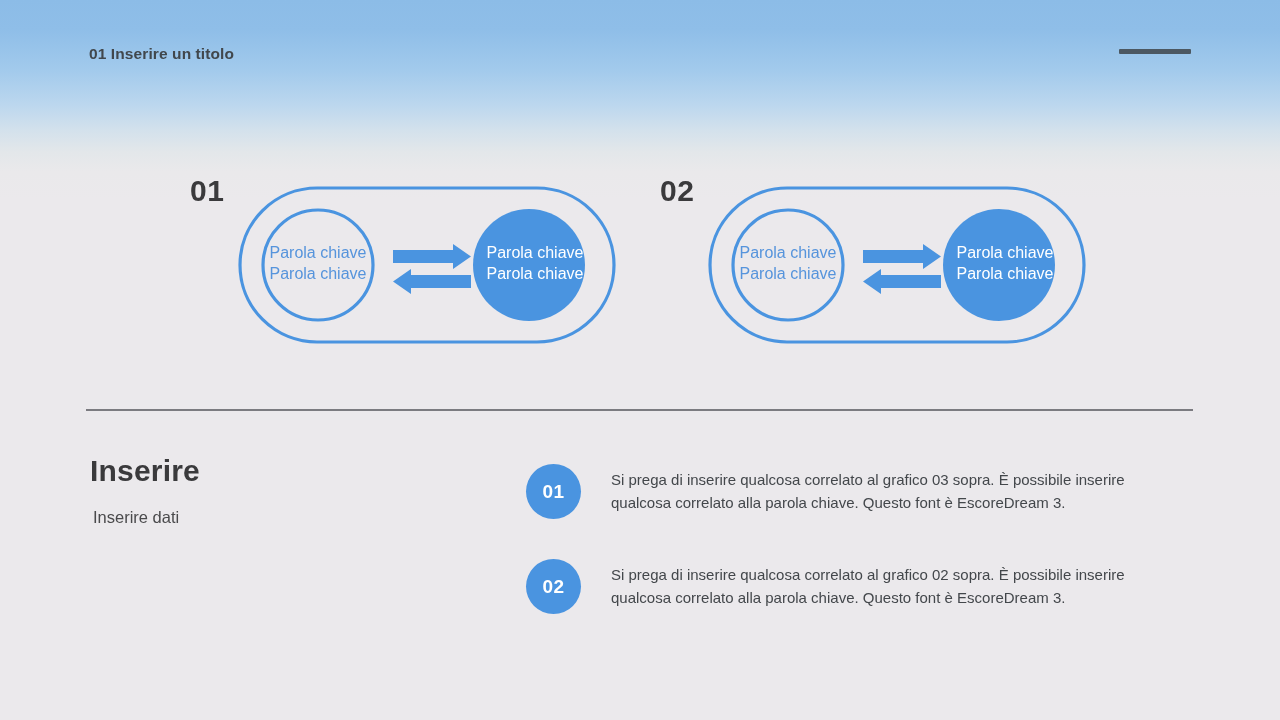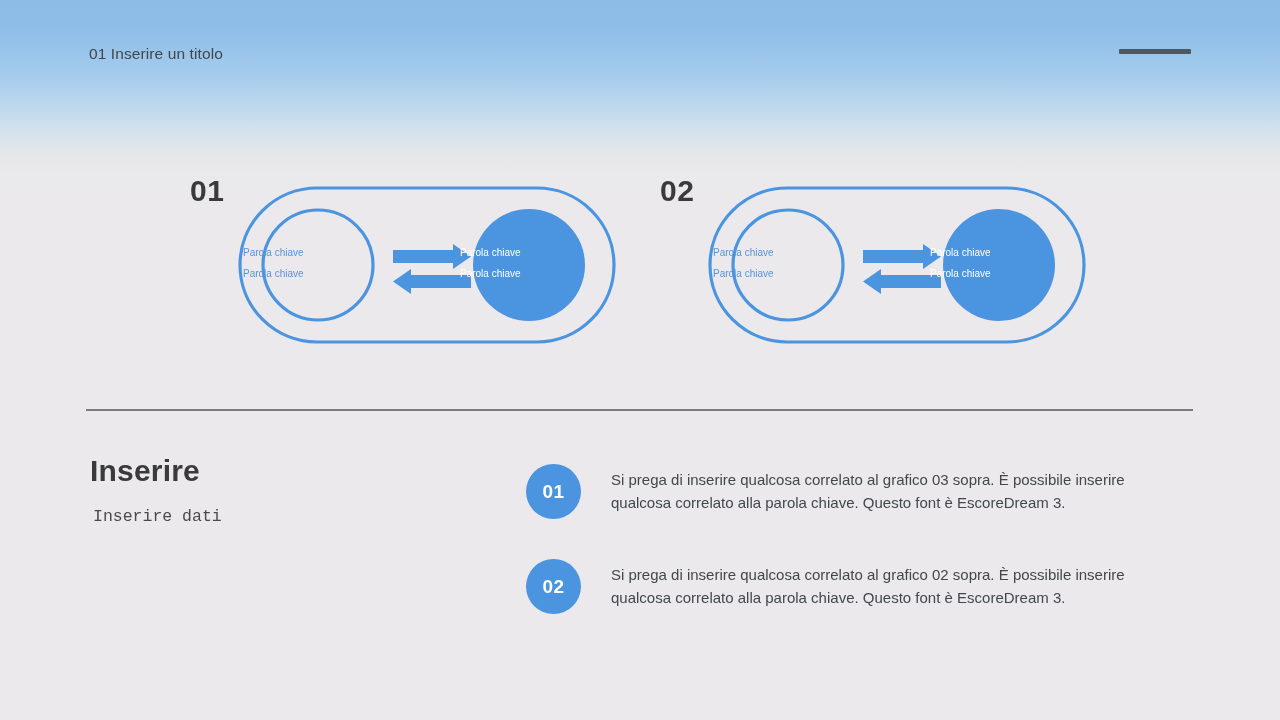--- a/index.html
+++ b/index.html
@@ -33,20 +33,21 @@
 
   
   .slide-title {
     position: absolute;
     left: 89px;
     top: 45px;
     font-size: 15.5px;
     color: #41474C;
     letter-spacing: 0.1px;
     white-space: nowrap;
+    font-weight: bold;
   }
   .header-dash {
     position: absolute;
     left: 1119px;
     top: 49px;
     width: 72px;
     height: 5px;
     background: #4C5862;
     border-radius: 1px;
   }
@@ -80,21 +81,22 @@
   .pill-wrap svg {
     position: absolute;
     left: 0;
     top: 0;
     overflow: visible;
   }
 
   .kw-left, .kw-right {
     position: absolute;
     width: 150px;
-    font-size: 10px;
+    text-align: center;
+    font-size: 16px;
     line-height: 21px;
     pointer-events: none;
   }
   .kw-left {
     left: 5px;
     top: 56px;
     color: #5694DC;
   }
   .kw-right {
     left: 222px;
@@ -125,21 +127,20 @@
     color: #3A3A3C;
     letter-spacing: 0.2px;
     margin: 0;
     line-height: 44px;
   }
   .bl-sub {
     margin: 13px 0 0 3px;
     font-size: 16.5px;
     color: #4A4A4C;
     line-height: 22px;
-    font-family: Liberation Mono, monospace;
   }
 
   
   .bullet-list {
     position: absolute;
     left: 526px;
     top: 464px;
     width: 640px;
   }
   .bullet-row {

